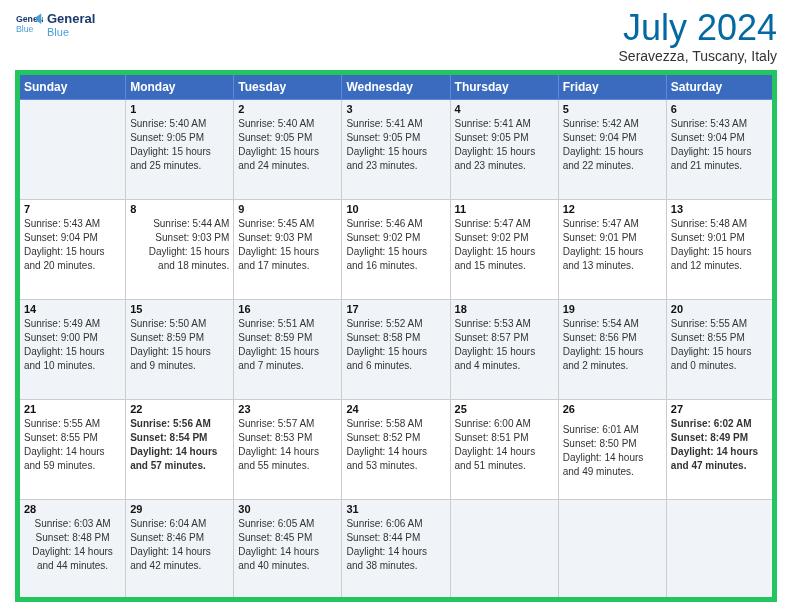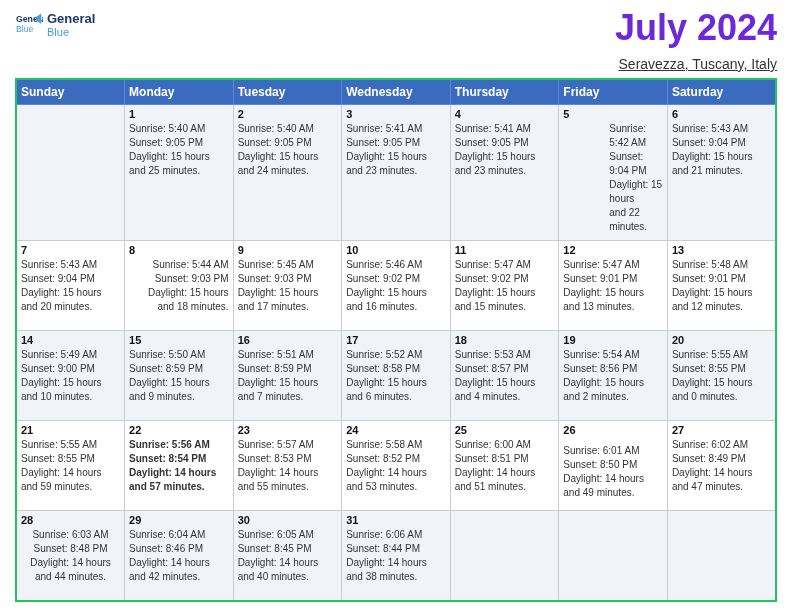--- a/index.html
+++ b/index.html
@@ -30,33 +30,32 @@
     }
     .logo-icon {
       width: 28px;
       height: 28px;
     }
     .title-block {
       text-align: right;
     }
     .main-title {
       font-size: 36px;
-      font-weight: bold;
-      color: #6d28d9;
+      font-weight: normal;
+      color: #0369a1;
       line-height: 1;
     }
     .subtitle {
       font-size: 14px;
       color: #333;
-      margin-top: 10px;
-      text-decoration: underline;
+      margin-top: 2px;
     }
     .calendar {
       flex: 1;
-      border: 2px solid #22c55e;
+      border: 5px solid #22c55e;
       border-collapse: collapse;
       width: 100%;
       table-layout: fixed;
     }
     .calendar th {
       background: #3a6bbf;
       color: #fff;
       font-size: 12px;
       font-weight: bold;
       padding: 5px 4px;
@@ -152,21 +151,21 @@
           </td>
           <td>
             <div class="day-num">4</div>
             <div class="day-info" style="white-space: pre-line;">Sunrise: 5:41 AM
 Sunset: 9:05 PM
 Daylight: 15 hours
 and 23 minutes.</div>
           </td>
           <td>
             <div class="day-num">5</div>
-            <div class="day-info" style="white-space: pre-line; margin-left: 46px;">Sunrise: 5:42 AM
+            <div class="day-info" style="white-space: pre-line;">Sunrise: 5:42 AM
 Sunset: 9:04 PM
 Daylight: 15 hours
 and 22 minutes.</div>
           </td>
           <td>
             <div class="day-num">6</div>
             <div class="day-info" style="white-space: pre-line;">Sunrise: 5:43 AM
 Sunset: 9:04 PM
 Daylight: 15 hours
 and 21 minutes.</div>
@@ -312,21 +311,21 @@
           </td>
           <td>
             <div class="day-num">26</div>
             <div class="day-info" style="white-space: pre-line; margin-top: 8px;">Sunrise: 6:01 AM
 Sunset: 8:50 PM
 Daylight: 14 hours
 and 49 minutes.</div>
           </td>
           <td>
             <div class="day-num">27</div>
-            <div class="day-info" style="white-space: pre-line;">Sunrise: 6:02 AM
+            <div class="day-info" style="white-space: pre-line; font-weight: bold;">Sunrise: 6:02 AM
 Sunset: 8:49 PM
 Daylight: 14 hours
 and 47 minutes.</div>
           </td>
         </tr>
         <tr class="row-shaded">
           <td>
             <div class="day-num">28</div>
             <div class="day-info" style="white-space: pre-line; text-align: center;">Sunrise: 6:03 AM
 Sunset: 8:48 PM

